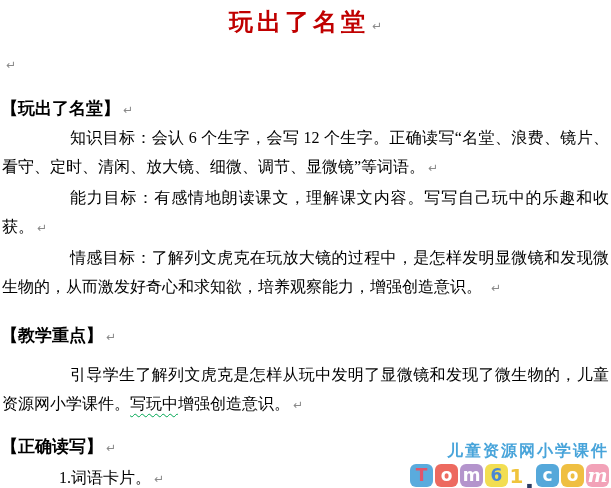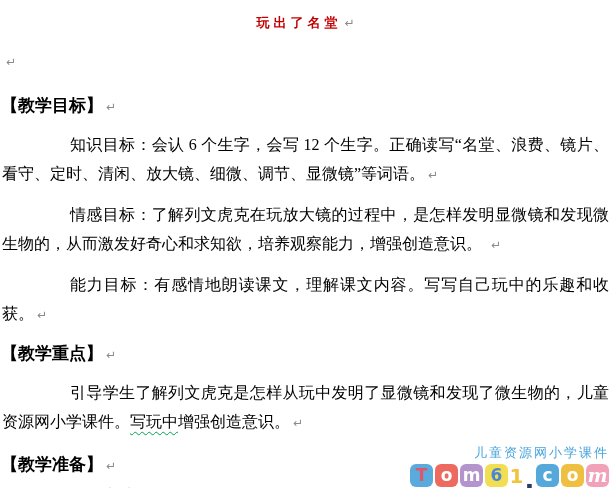--- a/index.html
+++ b/index.html
@@ -14,21 +14,21 @@
   }
   .title-line{
     text-align:center;
     margin-top:9px;
     line-height:26px;
     white-space:nowrap;
   }
   .doc-title{
     color:var(--title-color,#c00000);
     font-weight:bold;
-    font-size:13px;
+    font-size:24px;
     letter-spacing:4px;
   }
   .pilcrow{
     color:var(--mark-color,#8a8a8a);
     font-family:"DejaVu Sans",sans-serif;
     font-size:12px;
     margin-left:3px;
     font-weight:normal;
     letter-spacing:0;
   }
@@ -36,24 +36,24 @@
     height:26px;
     line-height:26px;
     padding-left:3px;
     margin-top:12px;
   }
   .heading{
     font-weight:bold;
     font-size:17px;
     line-height:26px;
     padding-left:1px;
-    margin-top:11px;
+    margin-top:20px;
   }
   .para{
-    margin:10px 0;
+    margin:0 0;
     line-height:29px;
     text-align:justify;
     text-indent:68px;
     padding:0 2px 0 2px;
   }
   .para.items{margin:2px 0;text-indent:57px;text-align:left;}
   .h1-block{margin-top:19px;}
   .p4{margin-top:10px;}
   .h3-block{margin-top:14px;}
   .wavy{
@@ -67,22 +67,22 @@
   .sp{margin-left:9px;}
   
   .watermark{
     position:absolute;
     right:2px;bottom:1px;
     text-align:right;
     z-index:5;
   }
   .wm-text{
     font-family:"DejaVu Sans",sans-serif;
-    font-weight:normal;
-    font-size:13px;
+    font-weight:bold;
+    font-size:16px;
     letter-spacing:2px;
     color:var(--watermark-blue,#48a4da);
     text-shadow:1px 1px 0 #fff,-1px -1px 0 #fff,1px -1px 0 #fff,-1px 1px 0 #fff;
     white-space:nowrap;
   }
   .wm-blocks{
     display:flex;
     gap:2px;
     justify-content:flex-end;
     align-items:center;
@@ -123,45 +123,45 @@
 
   <div class="title-line">
     <span class="doc-title">玩出了名堂</span><span class="pilcrow">↵</span>
   </div>
 
   <div class="empty-line">
     <span class="pilcrow">↵</span>
   </div>
 
   <div class="heading h1-block">
-    <span>【教学目标】</span><span class="pilcrow">↵</span>
+    <span>【玩出了名堂】</span><span class="pilcrow">↵</span>
   </div>
 
   <p class="para">
     <span>知识目标：会认 6 个生字，会写 12 个生字。正确读写“名堂、浪费、镜片、看守、定时、清闲、放大镜、细微、调节、显微镜”等词语。</span><span class="pilcrow">↵</span>
   </p>
 
   <p class="para">
-    <span>情感目标：了解列文虎克在玩放大镜的过程中，是怎样发明显微镜和发现微生物的，从而激发好奇心和求知欲，培养观察能力，增强创造意识。</span><span class="pilcrow sp">↵</span>
+    <span>能力目标：有感情地朗读课文，理解课文内容。写写自己玩中的乐趣和收获。</span><span class="pilcrow">↵</span>
   </p>
 
   <p class="para">
-    <span>能力目标：有感情地朗读课文，理解课文内容。写写自己玩中的乐趣和收获。</span><span class="pilcrow">↵</span>
+    <span>情感目标：了解列文虎克在玩放大镜的过程中，是怎样发明显微镜和发现微生物的，从而激发好奇心和求知欲，培养观察能力，增强创造意识。</span><span class="pilcrow sp">↵</span>
   </p>
 
   <div class="heading">
     <span>【教学重点】</span><span class="pilcrow">↵</span>
   </div>
 
   <p class="para p4">
     <span>引导学生了解列文虎克是怎样从玩中发明了显微镜和发现了微生物的，儿童资源网小学课件。</span><span class="wavy">写玩中</span><span>增强创造意识。</span><span class="pilcrow">↵</span>
   </p>
 
   <div class="heading h3-block">
-    <span>【教学准备】</span><span class="pilcrow">↵</span>
+    <span>【正确读写】</span><span class="pilcrow">↵</span>
   </div>
 
   <p class="para items">
     <span>1.词语卡片。</span><span class="pilcrow">↵</span>
   </p>
 
   <div class="watermark">
     <div class="wm-text">儿童资源网小学课件</div>
     <div class="wm-blocks">
       <span class="wm-block" style="background: rgb(90, 171, 221); color: rgb(224, 85, 106);">T</span>

